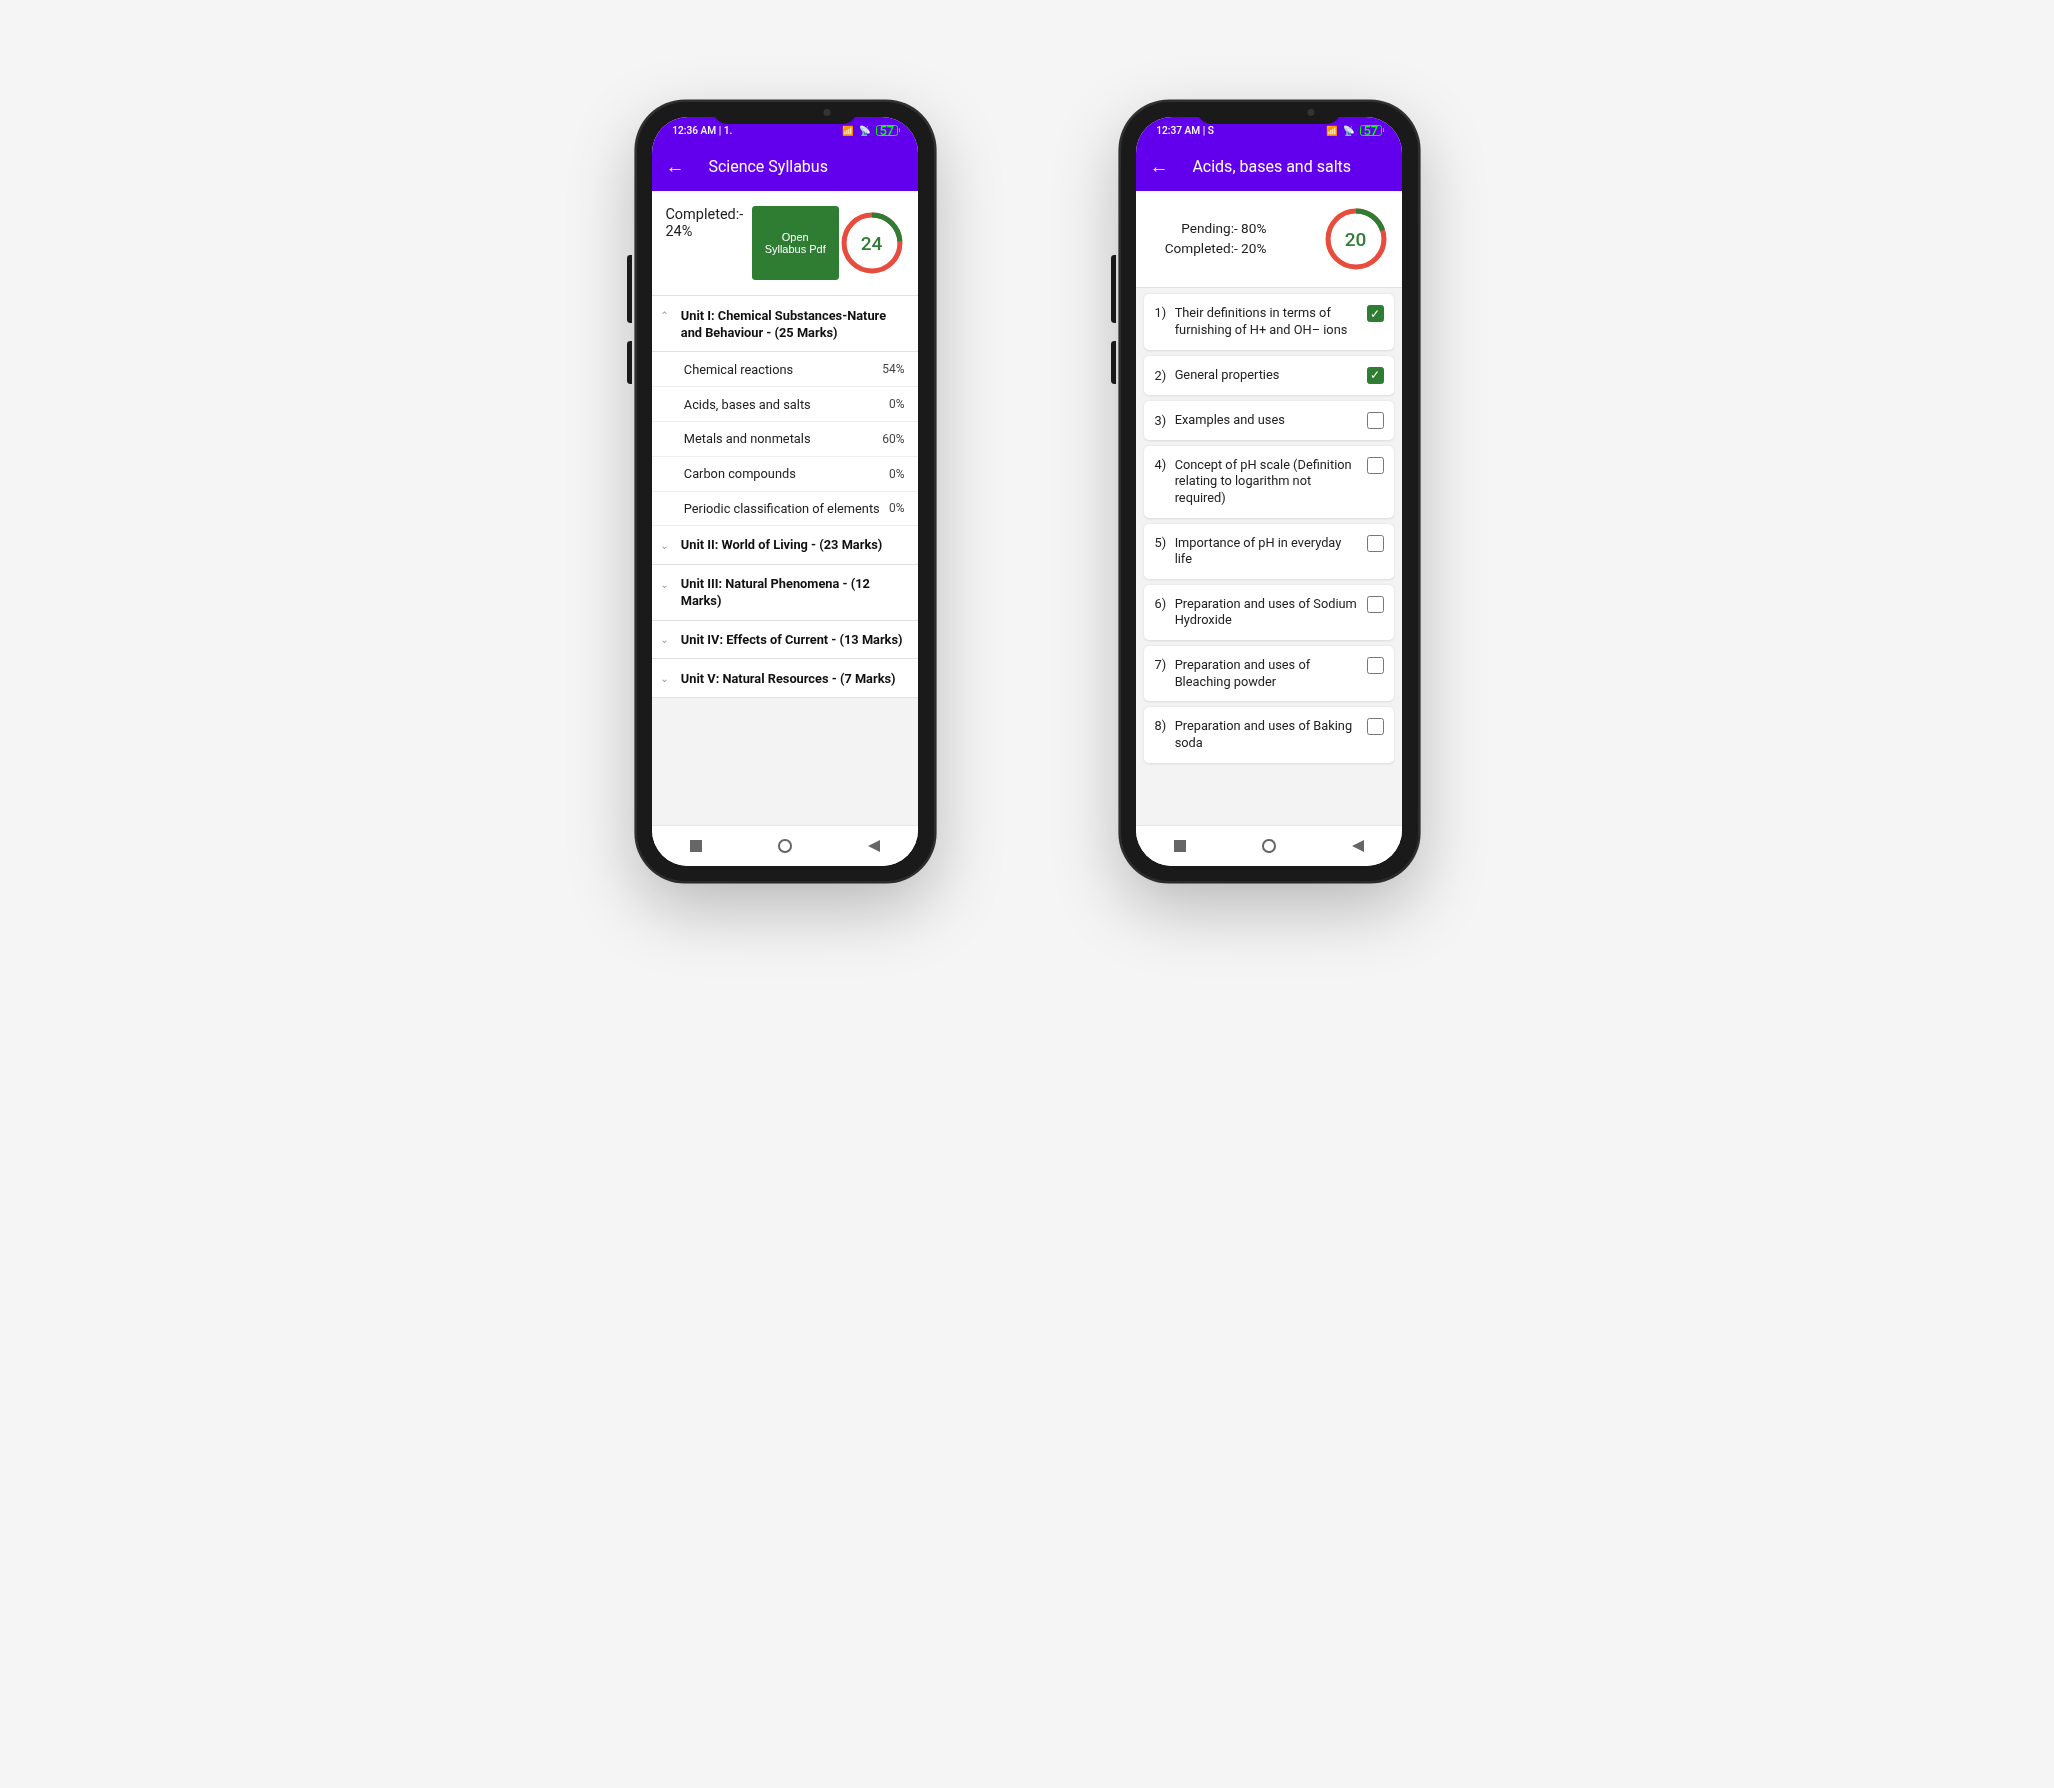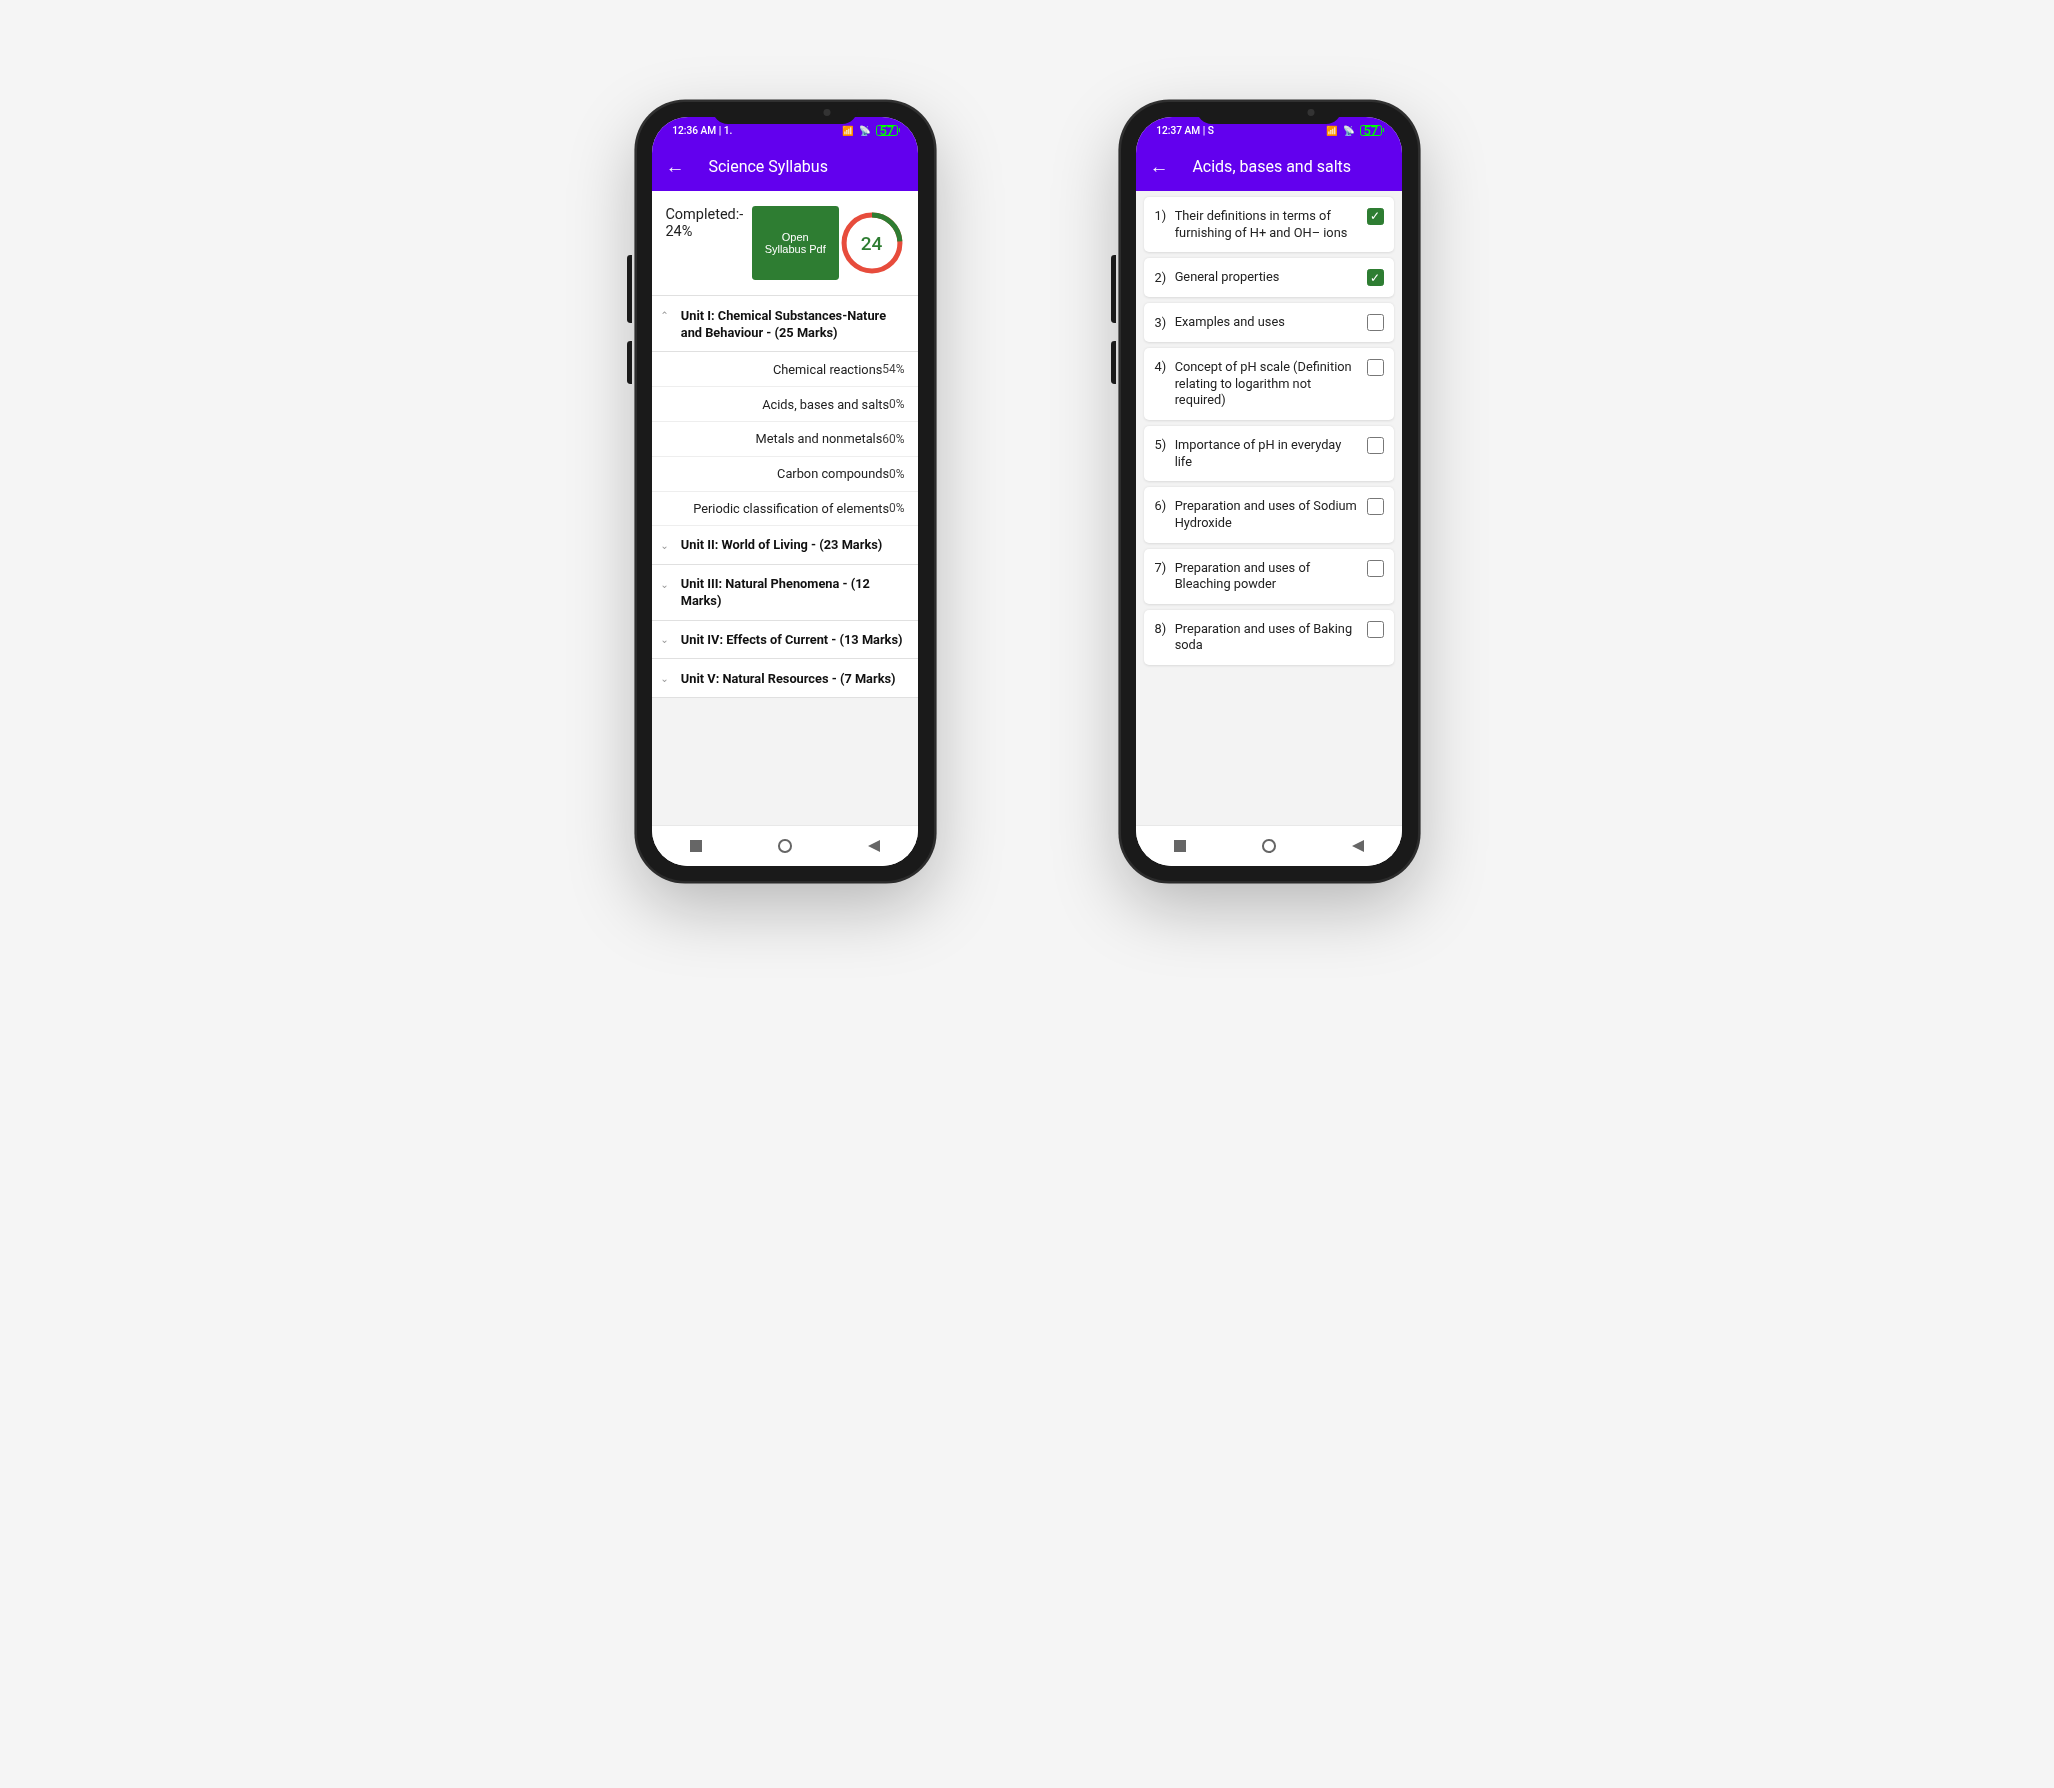--- a/index.html
+++ b/index.html
@@ -177,21 +177,21 @@
       left: 8.5px;
       top: 13.6px;
       font-size: 10.2px;
       color: #999;
     }
     .sub-row {
       background: #fff;
       border-bottom: 0.9px solid #eee;
       padding: 9.4px 13.6px 9.4px 32px;
       display: flex;
-      justify-content: flex-end;
+      justify-content: space-between;
       align-items: center;
       font-size: 12.8px;
       color: #222;
     }
     .sub-pct { color: #444; font-size: 12px; }
     .nav-bar {
       height: 41px;
       background: #fff;
       display: flex;
       justify-content: space-around;
@@ -338,20 +338,33 @@
         <span class="status-icons">📶</span>
         <span class="status-icons">📡</span>
         <span class="battery">57</span>
       </div>
     </div>
     <div class="app-bar">
       <span class="back-arrow">←</span>
       <span class="app-title">Acids, bases and salts</span>
     </div>
     <div class="content">
+      <div class="summary-card-2">
+        <div class="summary-left-2">
+          <div class="summary-text-2">Pending:- 80%</div>
+          <div class="summary-text-2">Completed:- 20%</div>
+        </div>
+        <div class="progress-ring">
+          <svg width="66" height="66" viewBox="0 0 78 78">
+            <circle cx="39" cy="39" r="33" stroke="#e74c3c" stroke-width="6" fill="none"></circle>
+            <circle cx="39" cy="39" r="33" stroke="#2e7d32" stroke-width="6" fill="none" stroke-dasharray="41.4 165.9" stroke-linecap="butt"></circle>
+          </svg>
+          <div class="progress-value">20</div>
+        </div>
+      </div>
 
       <div id="topics-container">
           <div class="topic-card two-line">
             <span class="topic-num">1)</span>
             <span class="topic-text">Their definitions in terms of furnishing of H+ and OH– ions</span>
             <div class="checkbox checked">✓</div>
           </div>
           <div class="topic-card">
             <span class="topic-num">2)</span>
             <span class="topic-text">General properties</span>

